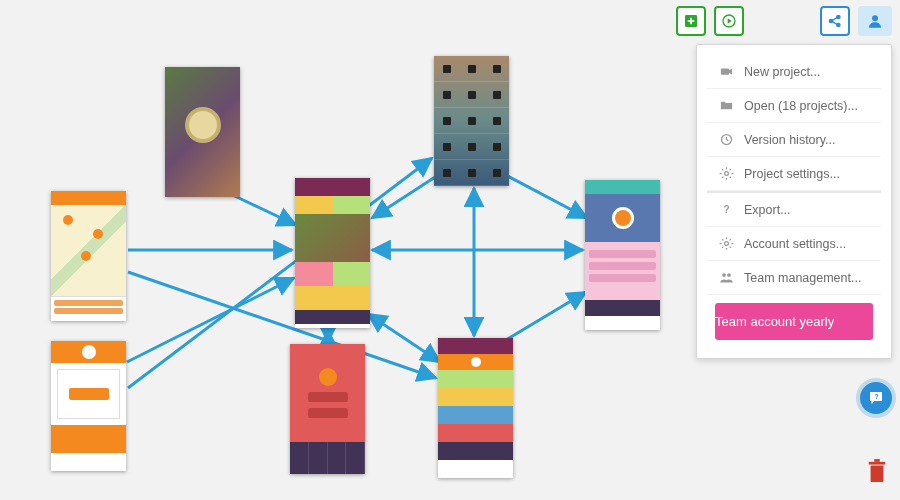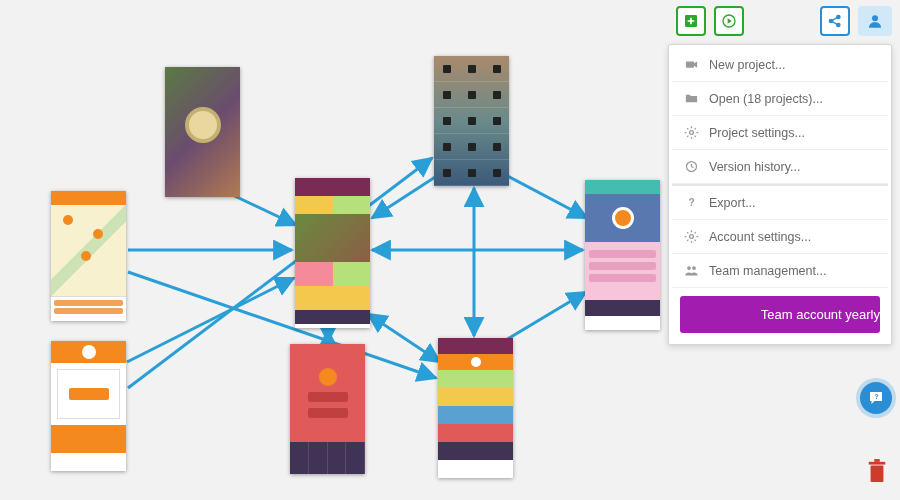--- a/index.html
+++ b/index.html
@@ -80,25 +80,25 @@
 
 #toolbar{position:absolute;top:6px;right:8px;display:flex;gap:8px;align-items:center}
 .tbtn{width:30px;height:30px;border:2px solid;border-radius:4px;display:flex;align-items:center;justify-content:center;background:#fff;cursor:pointer}
 .tbtn.green{border-color:#2ba82b;color:#2ba82b}
 .tbtn.blue{border-color:#2a8ed6;color:#2a8ed6}
 .tbtn.blue.fill{background:#d0e8f7;border:none;width:34px}
 .tbtn svg{width:16px;height:16px}
 .tspacer{width:60px}
 
 
-#menu{position:absolute;top:44px;right:8px;width:224px;background:#fff;border:1px solid #d6d6d6;border-radius:2px;box-shadow:0 2px 6px rgba(0,0,0,.15);padding:3px}
+#menu{position:absolute;top:44px;right:8px;width:196px;background:#fff;border:1px solid #d6d6d6;border-radius:2px;box-shadow:0 2px 6px rgba(0,0,0,.15);padding:10px}
 .mitem{display:flex;align-items:center;gap:10px;padding:9px 12px;font-size:12.5px;color:#6a6a6a;cursor:pointer;border-bottom:1px solid #f0f0f0}
 .mitem .ico{width:15px;height:15px;flex:0 0 15px;color:#9a9a9a}
 .msect{border-top:2px solid #e6e6e6}
-#cta{margin:8px;padding:11px 0;background:#a21caf;color:#fff;text-align:right;font-size:13px;border-radius:3px;cursor:pointer}
+#cta{margin:8px;padding:11px 0;background:#ec4899;color:#fff;text-align:left;font-size:13px;border-radius:3px;cursor:pointer}
 
 
 #help{position:absolute;right:8px;bottom:86px;width:32px;height:32px;border-radius:50%;background:#2a8ed6;display:flex;align-items:center;justify-content:center;color:#fff;box-shadow:0 0 0 4px rgba(42,142,214,.25);cursor:pointer}
 
 
 #trash{position:absolute;right:12px;bottom:12px;color:#d03a2a;cursor:pointer}
 #trash svg{width:22px;height:26px}
 </style>
 </head>
 <body>
@@ -279,31 +279,31 @@
     <span>New project...</span>
   </div>
   <div class="mitem">
     <svg class="ico" viewBox="0 0 24 24" fill="currentColor">
         <path d="M3 6h6l2 2h10v10H3z"></path>
       </svg>
     <span>Open (18 projects)...</span>
   </div>
   <div class="mitem">
     <svg class="ico" viewBox="0 0 24 24" fill="none" stroke="currentColor" stroke-width="2">
+        <circle cx="12" cy="12" r="8"></circle>
+        <path d="M12 8v4l3 2"></path>
+      </svg>
+    <span>Version history...</span>
+  </div>
+  <div class="mitem">
+    <svg class="ico" viewBox="0 0 24 24" fill="none" stroke="currentColor" stroke-width="2">
         <circle cx="12" cy="12" r="3"></circle>
         <path d="M12 2v3M12 19v3M4 12H1M23 12h-3M5 5l2 2M17 17l2 2M5 19l2-2M17 7l2-2"></path>
       </svg>
     <span>Project settings...</span>
-  </div>
-  <div class="mitem">
-    <svg class="ico" viewBox="0 0 24 24" fill="none" stroke="currentColor" stroke-width="2">
-        <circle cx="12" cy="12" r="8"></circle>
-        <path d="M12 8v4l3 2"></path>
-      </svg>
-    <span>Version history...</span>
   </div>
   <div class="mitem msect">
     <svg class="ico" viewBox="0 0 24 24" fill="currentColor">
         <text x="7" y="18" font-size="16" font-weight="bold">?</text>
       </svg>
     <span>Export...</span>
   </div>
   <div class="mitem">
     <svg class="ico" viewBox="0 0 24 24" fill="none" stroke="currentColor" stroke-width="2">
         <circle cx="12" cy="12" r="3"></circle>

